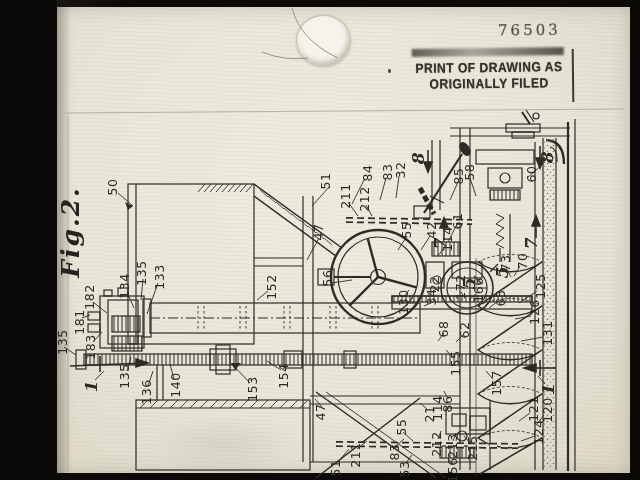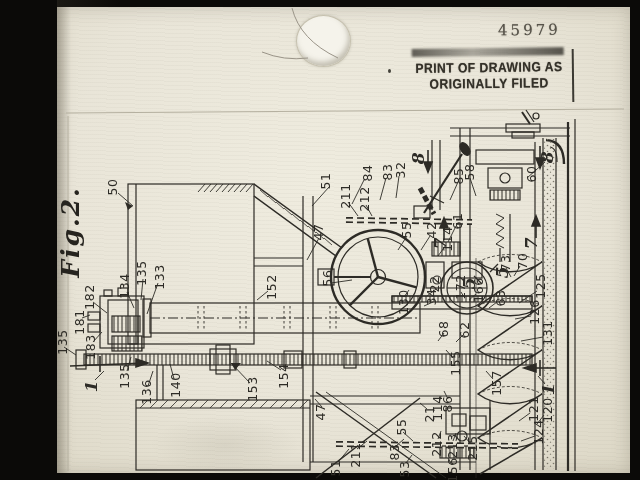--- a/index.html
+++ b/index.html
@@ -52,21 +52,21 @@
 <div id="stage">
   <div id="paper"></div>
   <div class="edgeband"></div>
   <div class="stain"></div>
   <div id="topbar"></div>
   <div id="botbar"></div>
   <div style="position:absolute;right:0;top:0;width:10px;height:480px;background:#0b0a08;"></div>
   <div style="position:absolute;left:0;top:0;width:57px;height:480px;background:#0b0a08;"></div>
 
   <div id="hole"></div>
-  <div id="serial">45979</div>
+  <div id="serial">76503</div>
 
   <div id="stamp">
     <div class="smudge"></div>
     <div class="l1">PRINT OF DRAWING AS</div>
     <div class="l2">ORIGINALLY FILED</div>
   </div>
   <div id="stampdot"></div>
 
   <svg width="640" height="480" viewBox="0 0 640 480">
     <defs>

